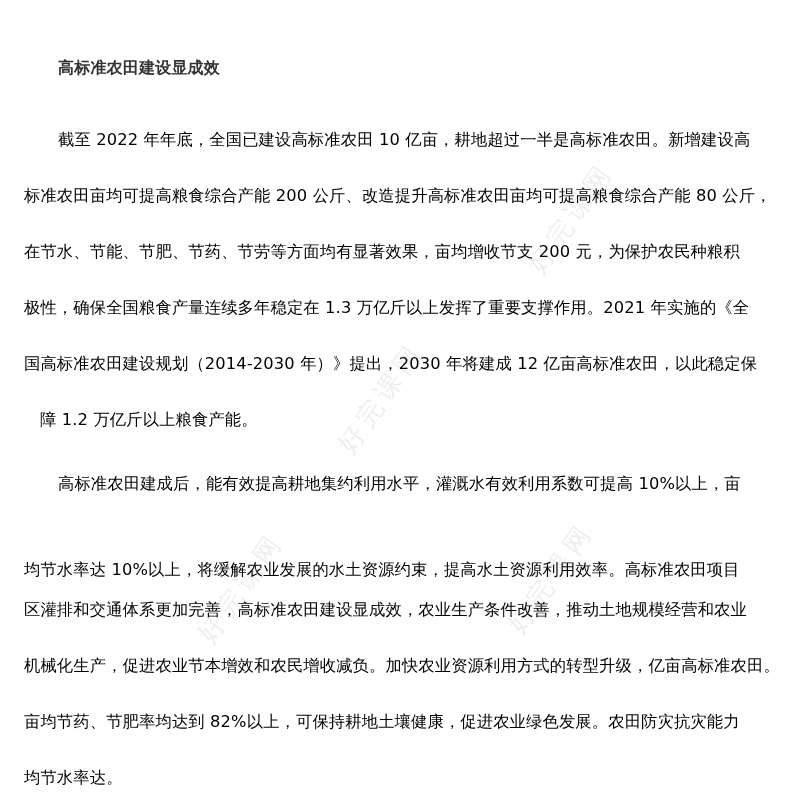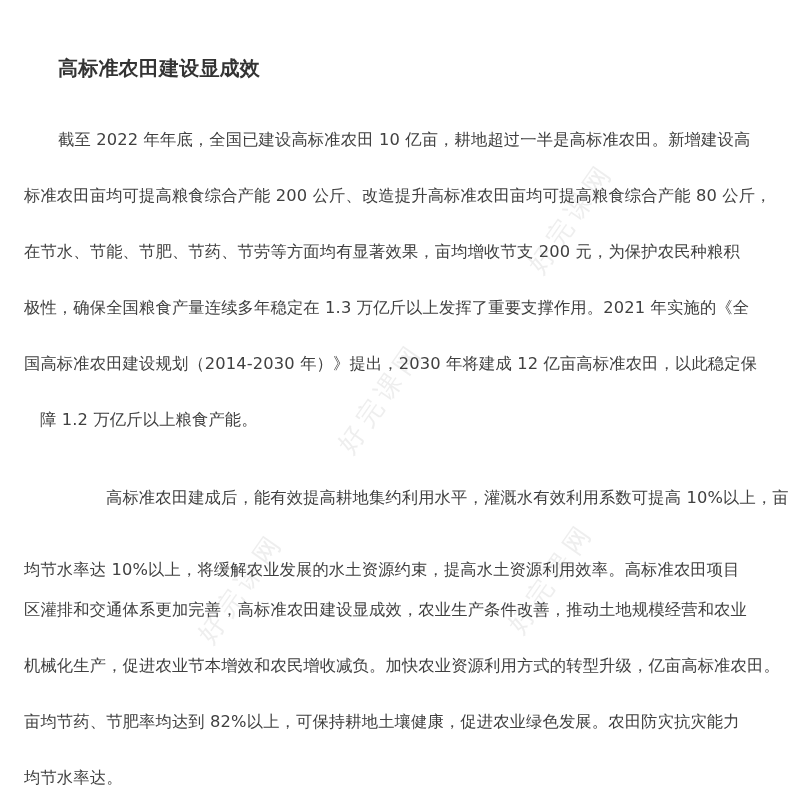--- a/index.html
+++ b/index.html
@@ -1,22 +1,22 @@
 <!DOCTYPE html>
 <html><head>
 <meta charset="utf-8">
 <style>
   html, body { margin: 0; padding: 0; background: #ffffff; }
   body { width: 800px; height: 800px; position: relative; overflow: hidden;
          font-family: "DejaVu Sans", "Liberation Sans", sans-serif; color: #3a3a3a; }
   .page { position: absolute; left: 0; top: 0; width: 800px; height: 800px; }
-  .title { position: absolute; left: 58px; top: 56px; font-size: 20px; font-weight: bold;
+  .title { position: absolute; left: 58px; top: 56px; font-size: 16px; font-weight: bold;
            color: #333333; line-height: 24px; white-space: nowrap; letter-spacing: 0.2px; }
   .line { position: absolute; left: 24px; font-size: 16.3px; line-height: 24px; white-space: nowrap;
-          color: #404040; letter-spacing: 0.15px; }
+          color: #000000; letter-spacing: 0.15px; }
   .line.indent { left: 58px; }
   .watermark { position: absolute; font-size: 26px; color: rgba(160,160,160,0.18);
                transform: rotate(-55deg); transform-origin: left top; white-space: nowrap;
                letter-spacing: 6px; pointer-events: none; }
 </style>
 </head>
 <body>
 
 <div class="page">
 
@@ -30,21 +30,21 @@
   <div>
     <div class="line indent" style="top:128px;">截至 2022 年年底，全国已建设高标准农田 10 亿亩，耕地超过一半是高标准农田。新增建设高</div>
     <div class="line" style="top:184px;">标准农田亩均可提高粮食综合产能 200 公斤、改造提升高标准农田亩均可提高粮食综合产能 80 公斤，</div>
     <div class="line" style="top:240px;">在节水、节能、节肥、节药、节劳等方面均有显著效果，亩均增收节支 200 元，为保护农民种粮积</div>
     <div class="line" style="top:296px;">极性，确保全国粮食产量连续多年稳定在 1.3 万亿斤以上发挥了重要支撑作用。2021 年实施的《全</div>
     <div class="line" style="top:352px;">国高标准农田建设规划（2014-2030 年）》提出，2030 年将建成 12 亿亩高标准农田，以此稳定保</div>
     <div class="line" style="top:408px;padding-left:16px;">障 1.2 万亿斤以上粮食产能。</div>
   </div>
 
   <div>
-    <div class="line indent" style="top:486px;margin-left:48px;">高标准农田建成后，能有效提高耕地集约利用水平，灌溉水有效利用系数可提高 10%以上，亩</div>
+    <div class="line indent" style="top:472px;">高标准农田建成后，能有效提高耕地集约利用水平，灌溉水有效利用系数可提高 10%以上，亩</div>
     <div class="line" style="top:542px;margin-top:16px;">均节水率达 10%以上，将缓解农业发展的水土资源约束，提高水土资源利用效率。高标准农田项目</div>
     <div class="line" style="top:598px;">区灌排和交通体系更加完善，高标准农田建设显成效，农业生产条件改善，推动土地规模经营和农业</div>
     <div class="line" style="top:654px;">机械化生产，促进农业节本增效和农民增收减负。加快农业资源利用方式的转型升级，亿亩高标准农田。</div>
     <div class="line" style="top:710px;">亩均节药、节肥率均达到 82%以上，可保持耕地土壤健康，促进农业绿色发展。农田防灾抗灾能力</div>
     <div class="line" style="top:766px;">均节水率达。</div>
   </div>
 
 </div>
 
 </body></html>

